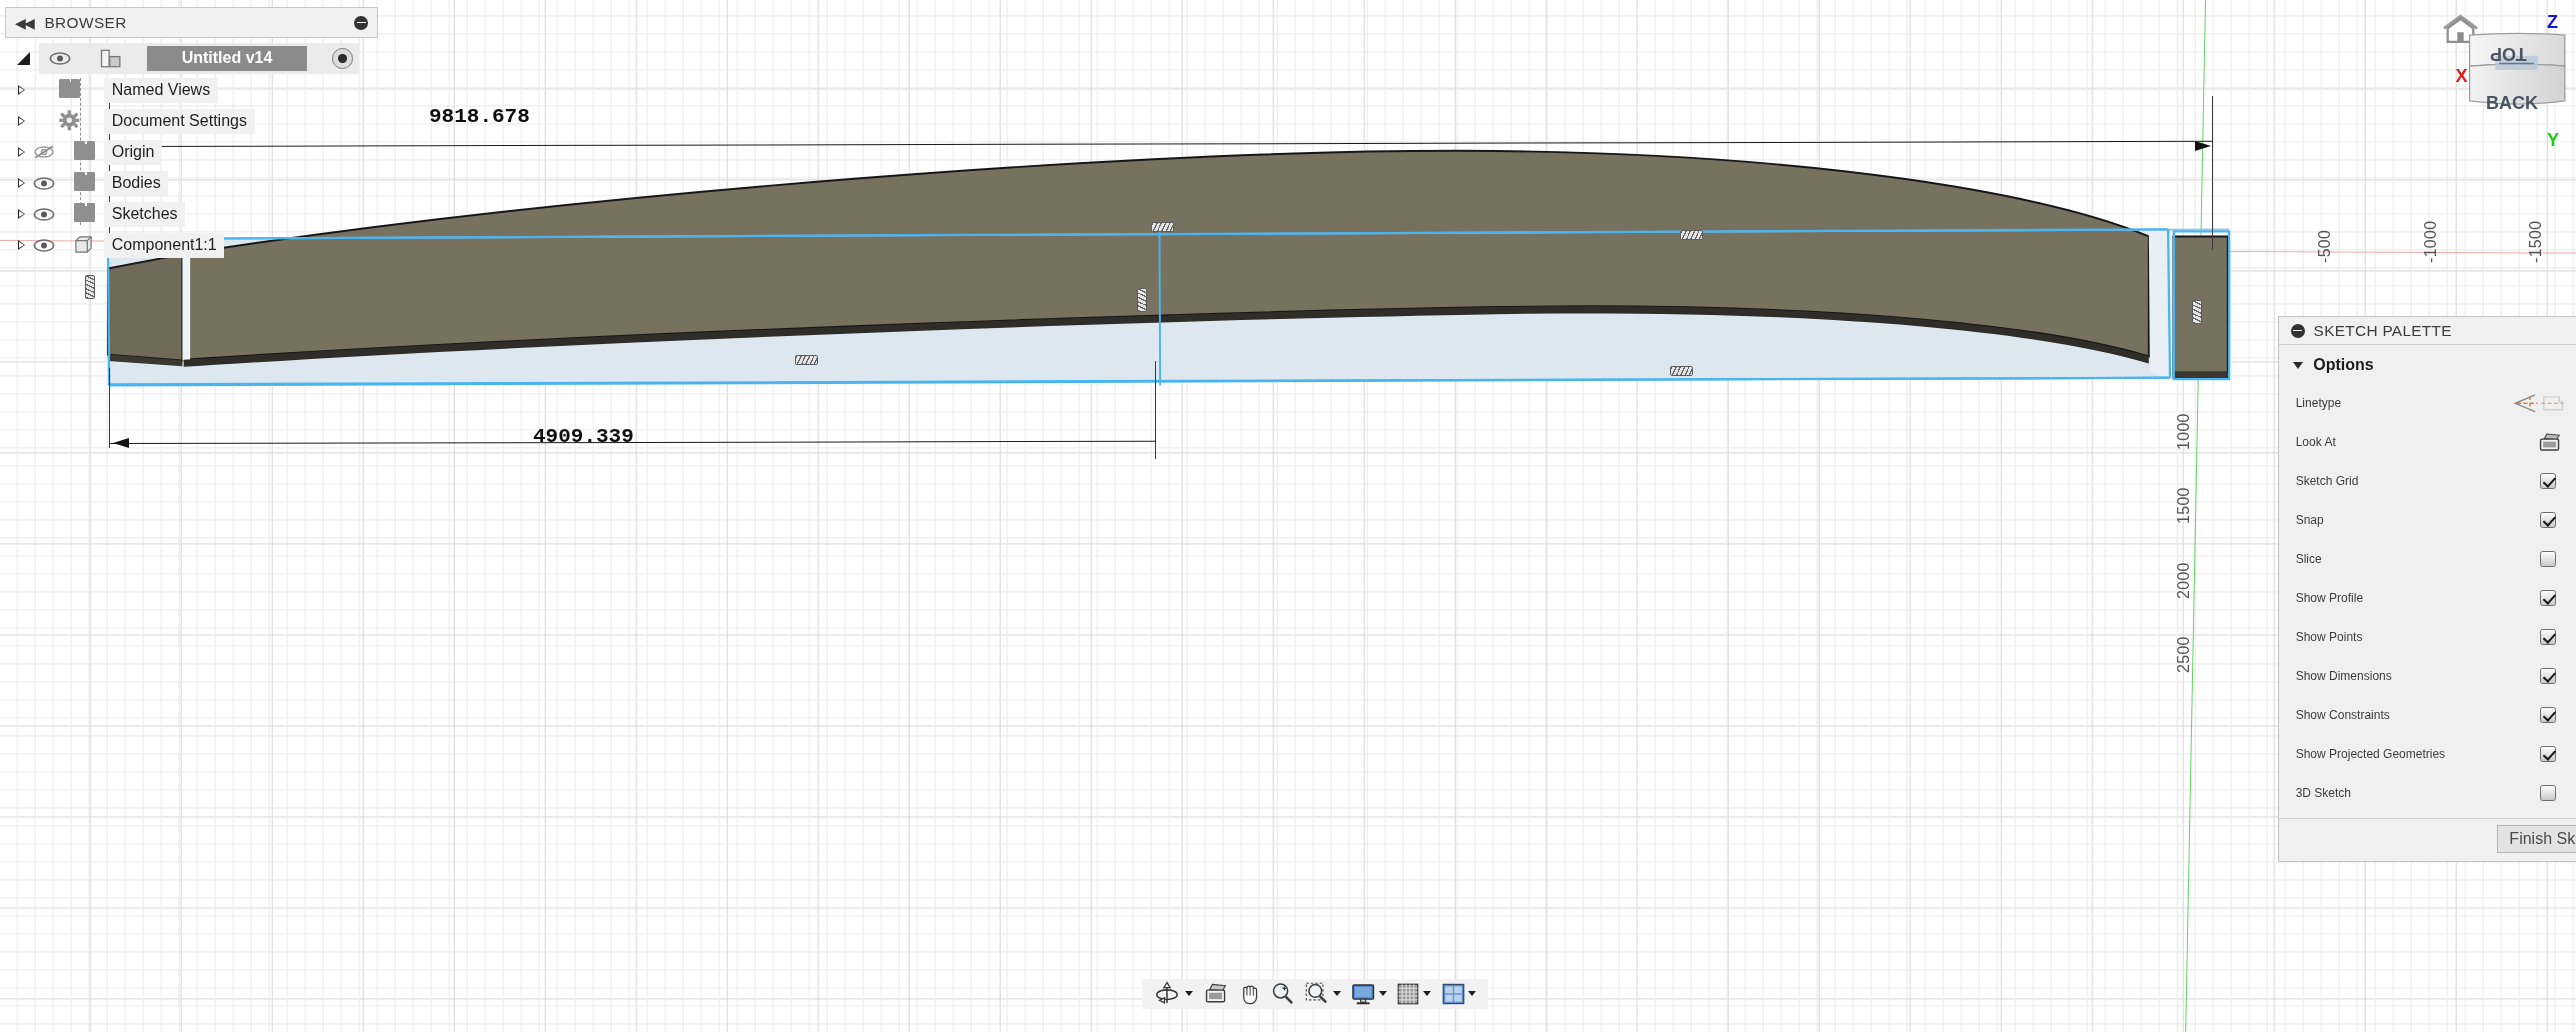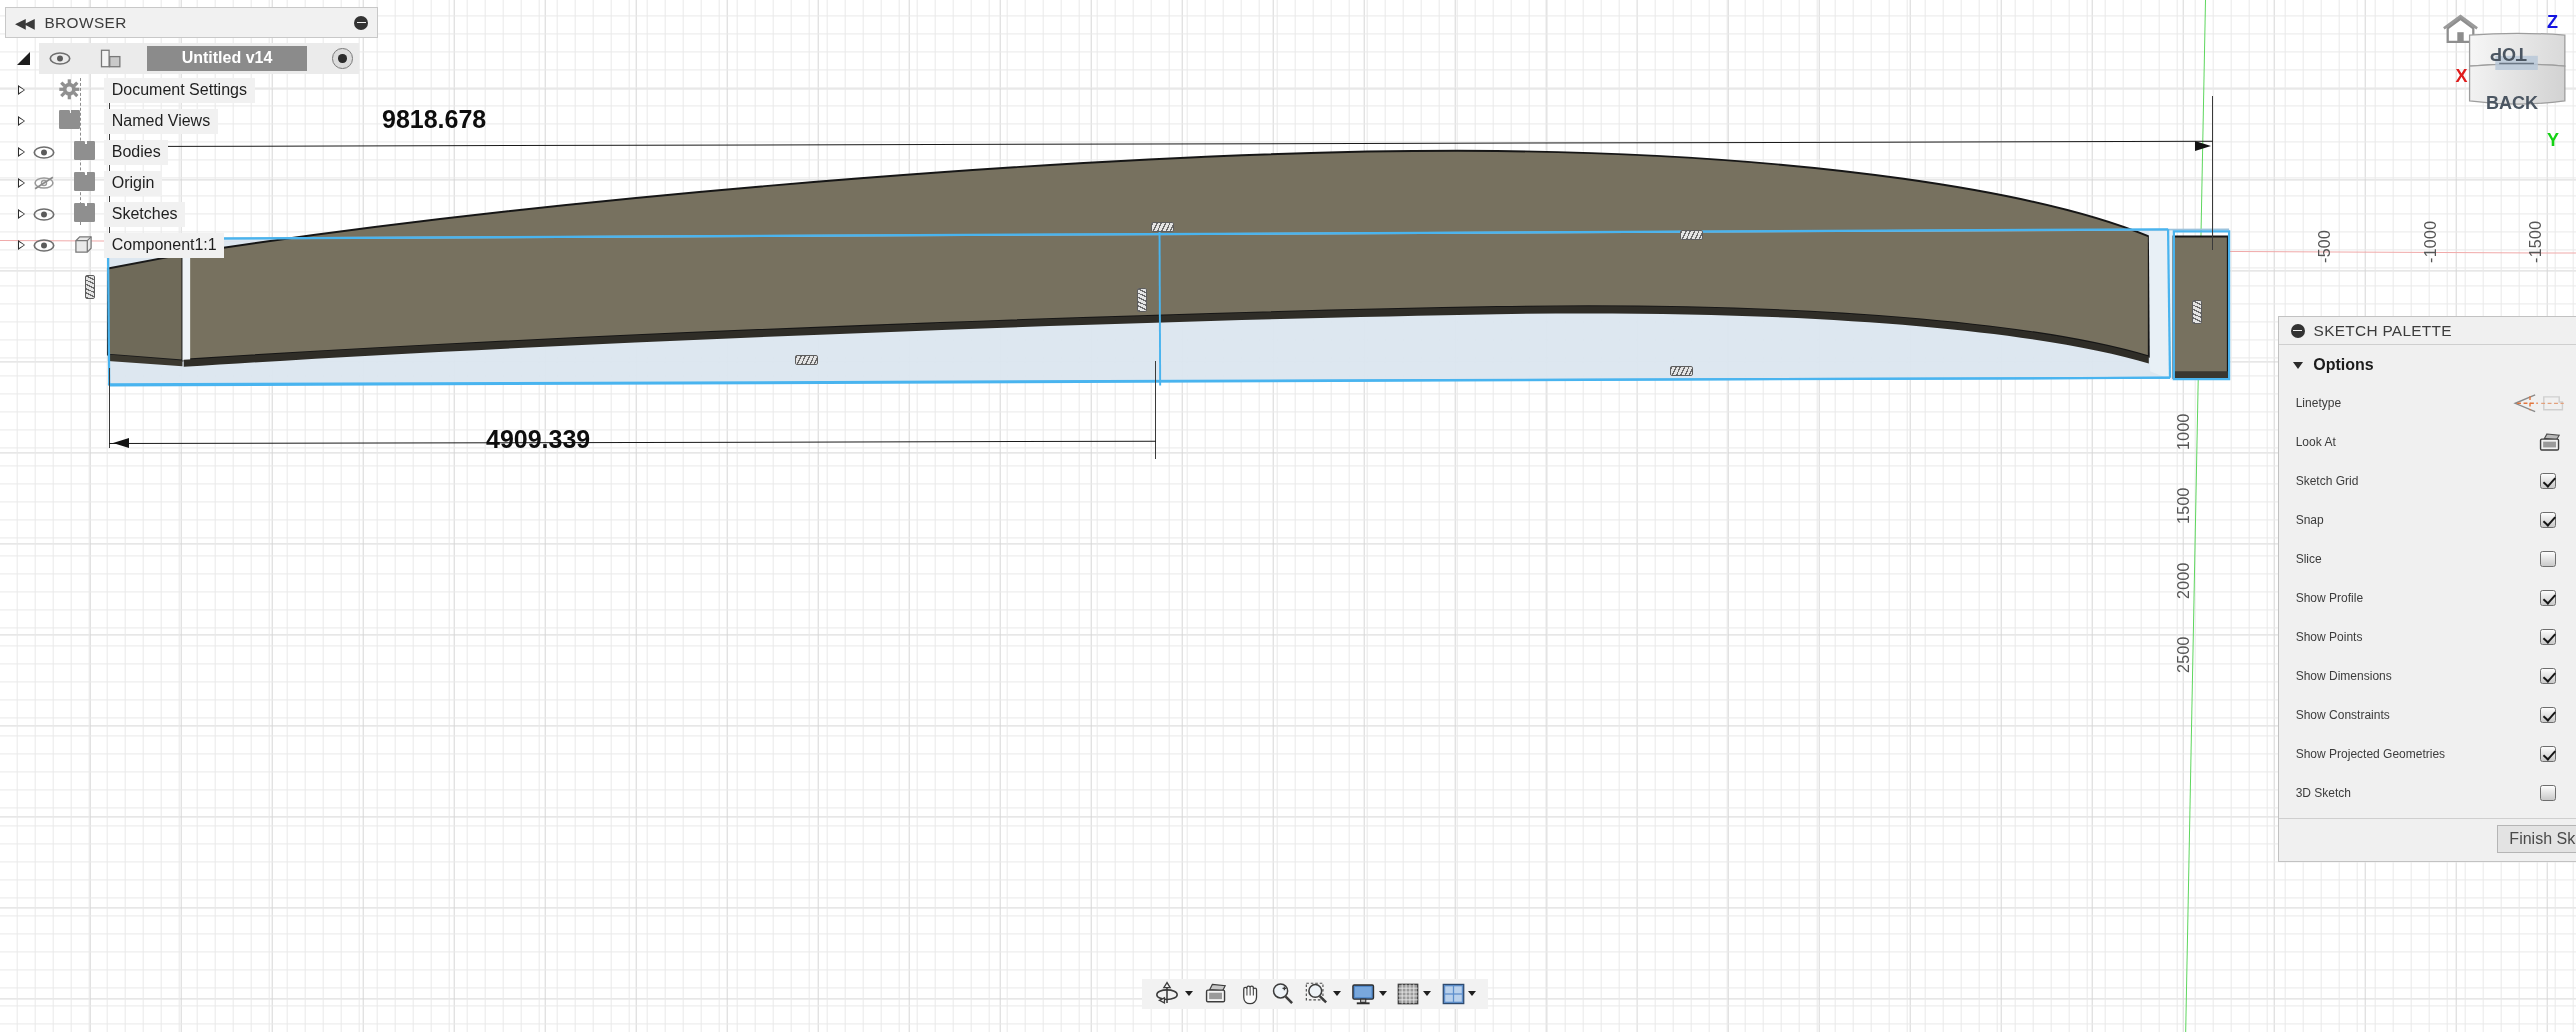--- a/index.html
+++ b/index.html
@@ -53,23 +53,24 @@
   }
 
   
   #body-layer { position: absolute; inset: 0; pointer-events: none; }
 
   
   .dim-line { position: absolute; background: #1a1a1a; height: 1.3px; }
   .dim-ext  { position: absolute; background: #3a3a3a; width: 1.3px; }
   .dim-text {
     position: absolute;
-    font-size: 25px; font-weight: bold; color: #0d0d0d;
-    font-family: Liberation Sans, sans-serif;
+    font-size: 21px; font-weight: bold; color: #0d0d0d;
+    font-family: Liberation Mono, monospace;
     white-space: nowrap;
+    margin-left: 47px;
   }
   .arrow-r, .arrow-l {
     position: absolute; width: 0; height: 0;
     border-top: 5.1px solid transparent;
     border-bottom: 5.1px solid transparent;
   }
   .arrow-r { border-left: 16.7px solid #111; }
   .arrow-l { border-right: 16.7px solid #111; }
 
   
@@ -428,20 +429,31 @@
             <svg width="22" height="19" viewBox="0 0 34 30">
                 <rect x="2" y="2" width="12" height="26" fill="#f3f3f3" stroke="#777" stroke-width="2"></rect>
                 <rect x="15" y="12" width="16" height="16" fill="#c9c9c9" stroke="#777" stroke-width="2"></rect>
               </svg>
           </span>
           <span id="root-name">Untitled v14</span>
           <span class="radio-ico">
               <i></i>
             </span>
         </span>
+      </div>
+
+      <div class="tree-row">
+        <span class="twisty">
+            <span class="tri-r"></span>
+          </span>
+        <span class="eye"></span>
+        <span style="width:45px;display:flex;align-items:center;">
+            <span class="folder"></span>
+          </span>
+        <span class="node-label">Named Views</span>
       </div>
 
       <div class="tree-row">
         <span class="twisty">
             <span class="tri-r"></span>
           </span>
         <span class="eye"></span>
         <span style="width:45px;display:flex;align-items:center;justify-content:flex-start;">
           <span>
             <svg width="20.6" height="20.6" viewBox="0 0 32 32">
@@ -460,58 +472,47 @@
             </svg>
           </span>
         </span>
         <span class="node-label">Document Settings</span>
       </div>
 
       <div class="tree-row">
         <span class="twisty">
             <span class="tri-r"></span>
           </span>
-        <span class="eye"></span>
-        <span style="width:45px;display:flex;align-items:center;">
-            <span class="folder"></span>
-          </span>
-        <span class="node-label">Named Views</span>
-      </div>
-
-      <div class="tree-row">
-        <span class="twisty">
-            <span class="tri-r"></span>
-          </span>
-        <span class="eye">
-          <svg width="22" height="13" viewBox="0 0 34 20">
-              <ellipse cx="17" cy="10" rx="15" ry="8.5" fill="none" stroke="#6e6e6e" stroke-width="2.6"></ellipse>
-              <circle cx="17" cy="10" r="4.6" fill="#5b5b5b"></circle>
-            </svg>
-        </span>
-        <span style="width:45px;display:flex;align-items:center;padding-left:15.4px;">
-            <span class="folder"></span>
-          </span>
-        <span class="node-label">Bodies</span>
-      </div>
-
-      <div class="tree-row">
-        <span class="twisty">
-            <span class="tri-r"></span>
-          </span>
         <span class="eye">
           <svg width="22" height="14" viewBox="0 0 34 22">
               <ellipse cx="17" cy="11" rx="14" ry="8" fill="none" stroke="#9a9a9a" stroke-width="2.4"></ellipse>
               <circle cx="17" cy="11" r="4" fill="none" stroke="#9a9a9a" stroke-width="2.2"></circle>
               <line x1="3" y1="20" x2="31" y2="2" stroke="#8a8a8a" stroke-width="2.6"></line>
             </svg>
         </span>
         <span style="width:45px;display:flex;align-items:center;padding-left:15.4px;">
             <span class="folder"></span>
           </span>
         <span class="node-label">Origin</span>
+      </div>
+
+      <div class="tree-row">
+        <span class="twisty">
+            <span class="tri-r"></span>
+          </span>
+        <span class="eye">
+          <svg width="22" height="13" viewBox="0 0 34 20">
+              <ellipse cx="17" cy="10" rx="15" ry="8.5" fill="none" stroke="#6e6e6e" stroke-width="2.6"></ellipse>
+              <circle cx="17" cy="10" r="4.6" fill="#5b5b5b"></circle>
+            </svg>
+        </span>
+        <span style="width:45px;display:flex;align-items:center;padding-left:15.4px;">
+            <span class="folder"></span>
+          </span>
+        <span class="node-label">Bodies</span>
       </div>
 
       <div class="tree-row">
         <span class="twisty">
             <span class="tri-r"></span>
           </span>
         <span class="eye">
           <svg width="22" height="13" viewBox="0 0 34 20">
               <ellipse cx="17" cy="10" rx="15" ry="8.5" fill="none" stroke="#6e6e6e" stroke-width="2.6"></ellipse>
               <circle cx="17" cy="10" r="4.6" fill="#5b5b5b"></circle>

